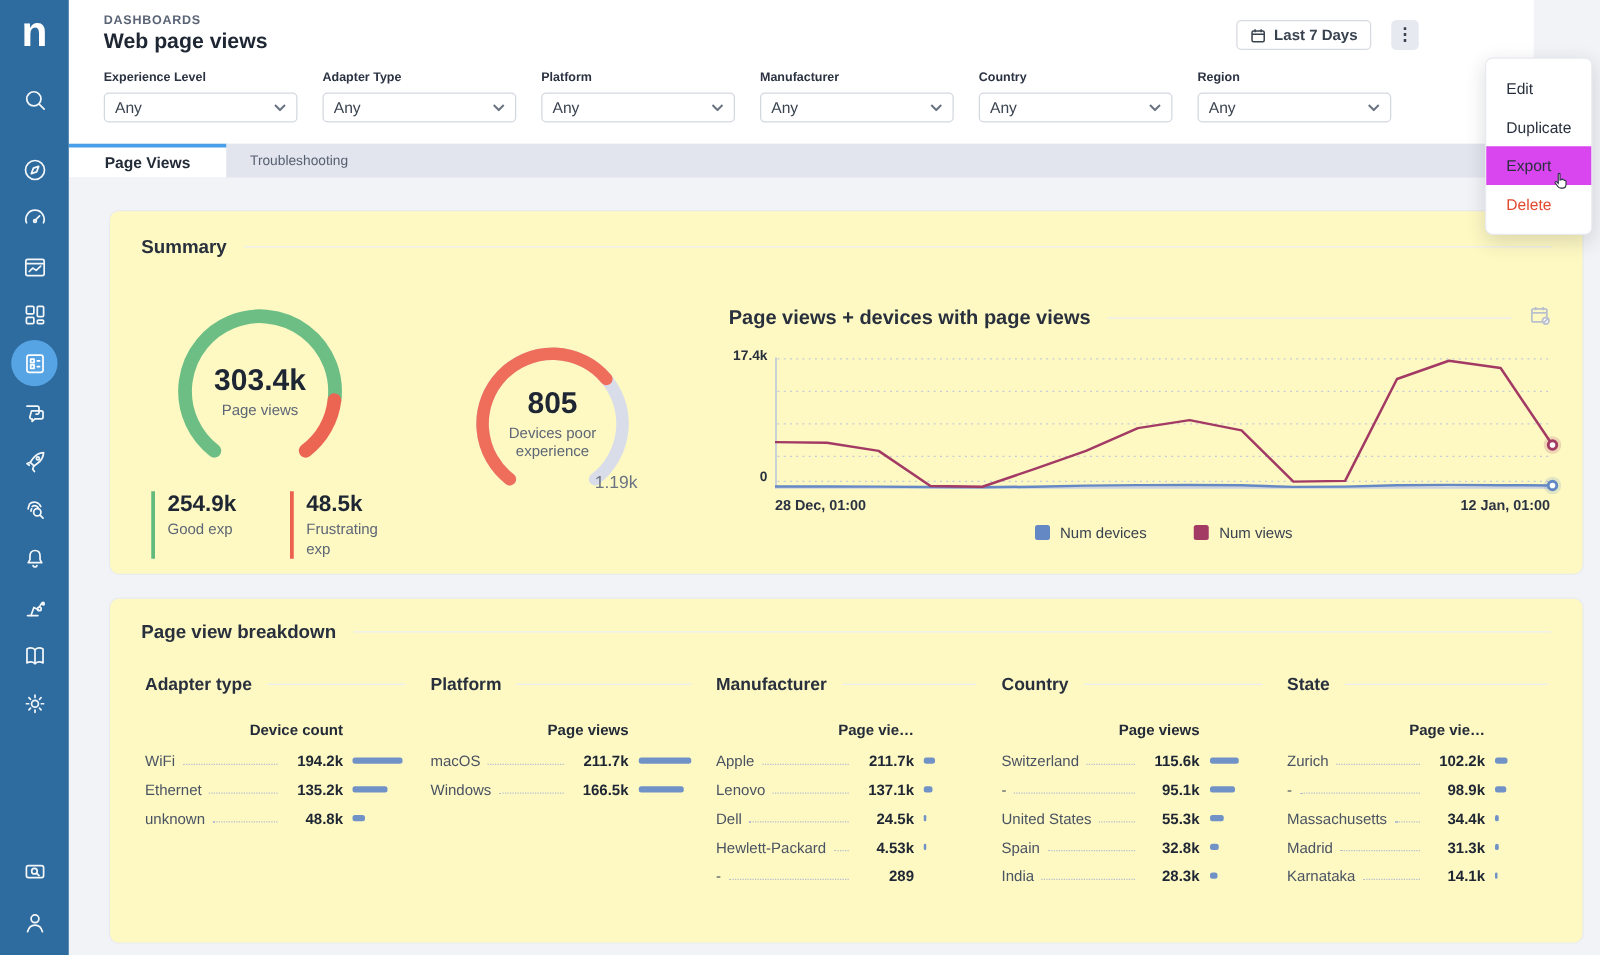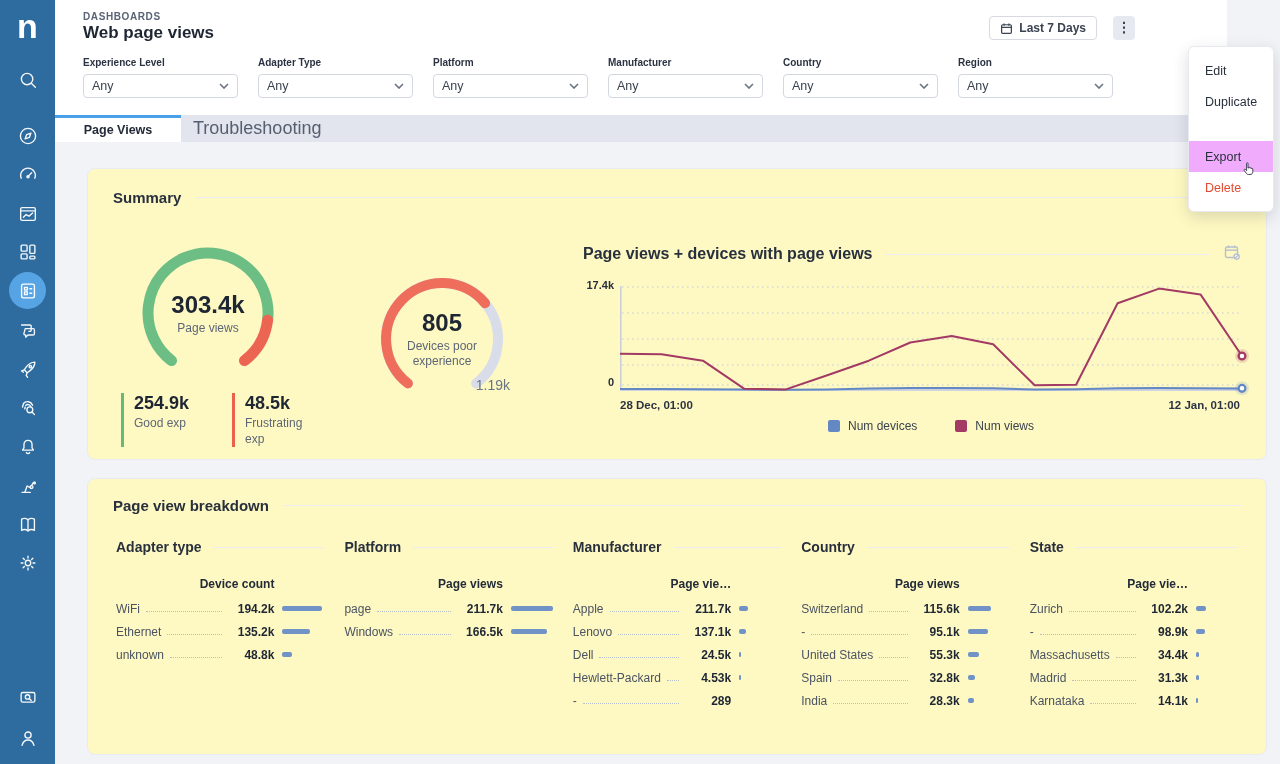--- a/index.html
+++ b/index.html
@@ -28,21 +28,21 @@
   .filters { position:absolute; left:28px; top:57px; display:flex; gap:20px; }
   .filter { width:155px; }
   .filter-label { font-size:10px; font-weight:700; color:#2b3342; margin-bottom:6px; }
   .filter-select { height:24px; border:1px solid #d3d7e0; border-radius:4px; background:#fff; display:flex; align-items:center; padding:0 8px; font-size:12.5px; color:#3a4350; }
   .filter-select span { flex:1; }
   .filter-select svg { width:10px; height:6px; stroke:#6a7382; fill:none; stroke-width:1.6; }
 
   
   .tabbar { position:absolute; left:0; top:115px; width:100%; height:27px; background:#e2e4ee; display:flex; }
   .tab-active { width:126px; height:27px; background:#fff; border-top:3px solid #4aa0e8; display:flex; align-items:center; justify-content:center; font-size:12.5px; font-weight:700; color:#232b38; }
-  .tab-inactive { height:27px; display:flex; align-items:center; padding-left:12px; font-size:18px; color:#565f6f; }
+  .tab-inactive { height:27px; display:flex; align-items:center; padding-left:19px; font-size:11px; color:#565f6f; }
 
   
   .card { position:absolute; left:32px; width:1180px; background:#fef9c3; border-radius:8px; border:1px solid #e9ebf1; }
   .card-summary { top:168px; height:292px; }
   .card-breakdown { top:478px; height:277px; }
   .section-head { position:absolute; left:25px; right:25px; display:flex; align-items:center; }
   .section-title { font-size:15px; font-weight:700; color:#29303d; white-space:nowrap; }
   .head-line { flex:1; height:1px; background:#eceef3; margin-left:14px; }
 
   
@@ -86,21 +86,21 @@
   .bd-row { display:flex; align-items:center; height:23px; }
   .bd-label { font-size:12px; color:#4a5362; white-space:nowrap; }
   .bd-dots { flex:1; border-bottom:1px dotted #b6bfce; margin:0 6px; height:1px; position:relative; top:3px; min-width:6px; }
   .bd-value { width:46px; text-align:right; font-size:12px; font-weight:700; color:#1e2633; flex:none; }
   .bd-barzone { width:50px; flex:none; display:flex; }
   .bd-bar { height:5px; border-radius:2px; background:#7092c7; margin-left:8px; }
 
   
   .menu { position:absolute; left:1188px; top:46px; width:86px; background:#fff; border:1px solid #e8eaf0; border-radius:6px; box-shadow:0 5px 16px rgba(30,38,51,.16); padding:8px 0; z-index:50; }
   .menu-item { position:relative; height:31px; display:flex; align-items:center; padding:0 16px; font-size:12.5px; color:#29303d; }
-  .menu-item.hover { background:#f0abfc;margin-top:24px; }
+  .menu-item.hover { background:#d946ef; }
   .menu-item.danger { color:#e2492f; }
   .cursor-icon { position:absolute; right:18px; bottom:-4px; width:13px; height:14px; }
 </style>
 </head>
 <body>
 
 <aside class="sidebar">
   <div class="logo">n</div>
 
   <div class="side-icon" style="top:66px">
@@ -421,21 +421,21 @@
   </div>
 
   <div class="bd-col">
     <div class="bd-title-row">
       <div class="bd-title">Platform</div>
       <div class="head-line"></div>
     </div>
     <div class="bd-header">Page views</div>
     <div class="bd-rows">
             <div class="bd-row">
-              <span class="bd-label">page</span>
+              <span class="bd-label">macOS</span>
               <span class="bd-dots"></span>
               <span class="bd-value">211.7k</span>
               <span class="bd-barzone">
                 <span class="bd-bar" style="background: rgb(112, 146, 199); width: 46px;"></span>
               </span>
             </div>
             <div class="bd-row">
               <span class="bd-label">Windows</span>
               <span class="bd-dots"></span>
               <span class="bd-value">166.5k</span>

